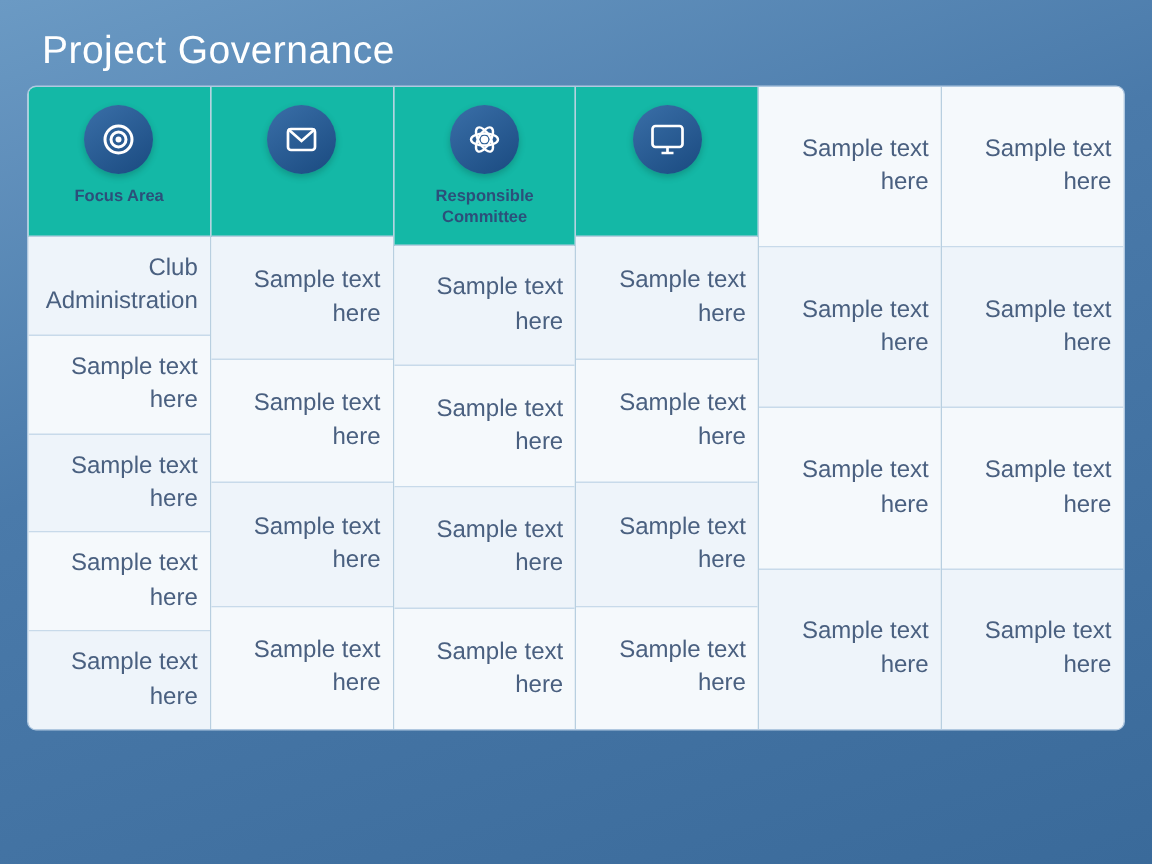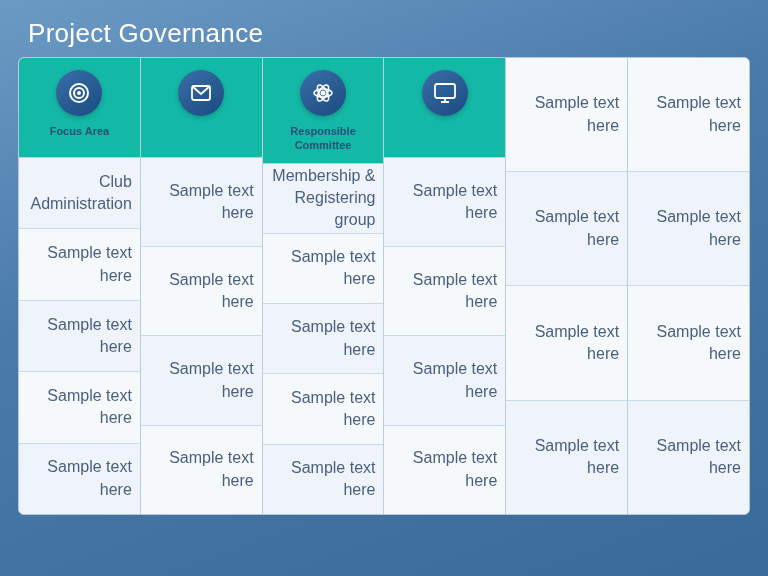--- a/index.html
+++ b/index.html
@@ -147,21 +147,20 @@
           <div class="icon-circle">
             <svg viewBox="0 0 24 24" fill="none" xmlns="http://www.w3.org/2000/svg">
       <circle cx="12" cy="12" r="2.5" fill="white"></circle>
       <ellipse cx="12" cy="12" rx="9" ry="4" stroke="white" stroke-width="1.6" fill="none"></ellipse>
       <ellipse cx="12" cy="12" rx="9" ry="4" stroke="white" stroke-width="1.6" fill="none" transform="rotate(60 12 12)"></ellipse>
       <ellipse cx="12" cy="12" rx="9" ry="4" stroke="white" stroke-width="1.6" fill="none" transform="rotate(120 12 12)"></ellipse>
     </svg>
           </div>
           <div class="col-header-text">Responsible Committee</div>
         </div>
-        <div class="col-cell">Membership &amp; Registering group</div>
         <div class="col-cell">Sample text here</div>
         <div class="col-cell">Sample text here</div>
         <div class="col-cell">Sample text here</div>
         <div class="col-cell">Sample text here</div>
       </div>
       <div class="col">
         <div class="col-header">
           <div class="icon-circle">
             <svg viewBox="0 0 24 24" fill="none" xmlns="http://www.w3.org/2000/svg">
       <rect x="2" y="3" width="20" height="14" rx="2" stroke="white" stroke-width="1.8" fill="none"></rect>

